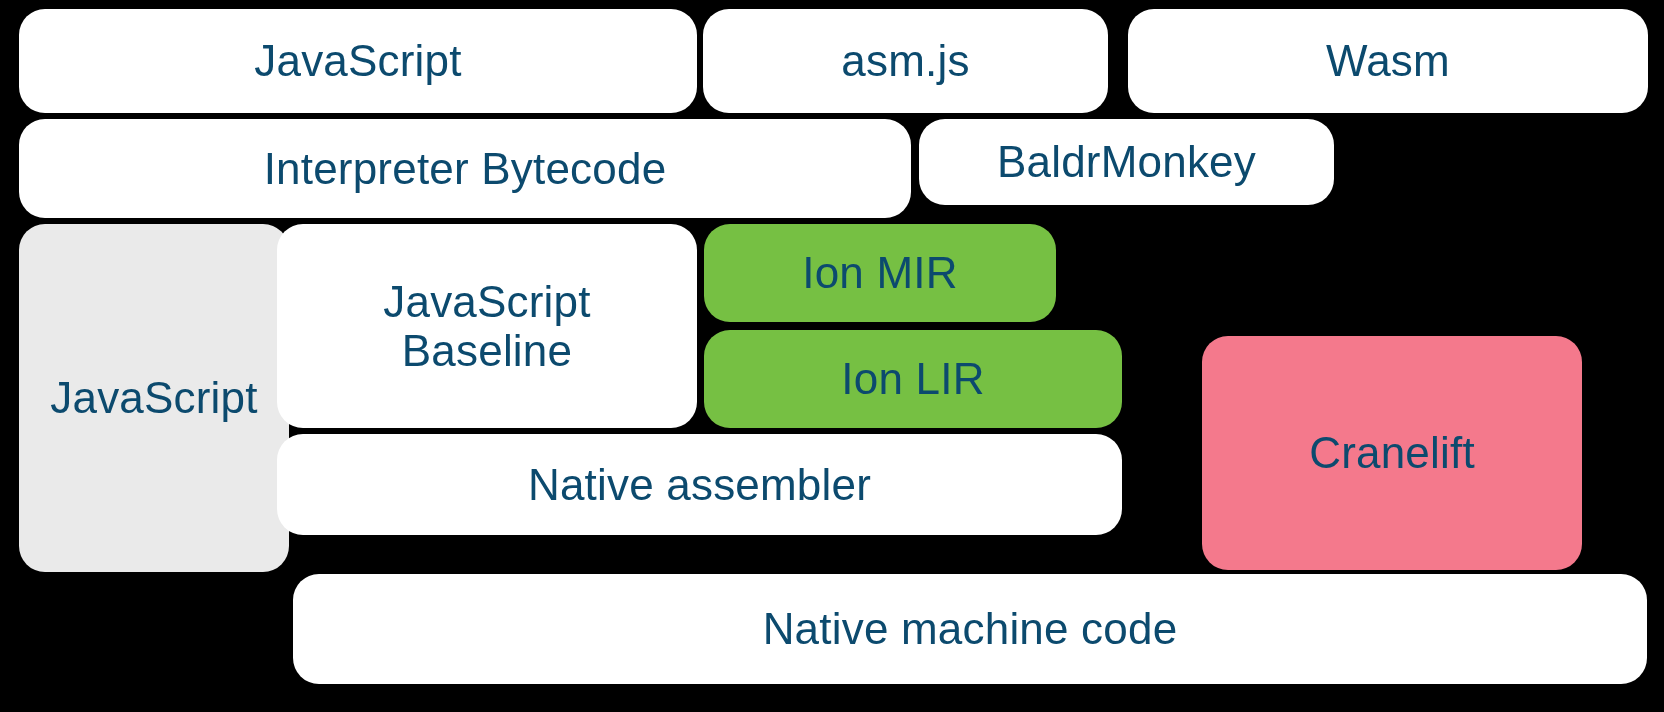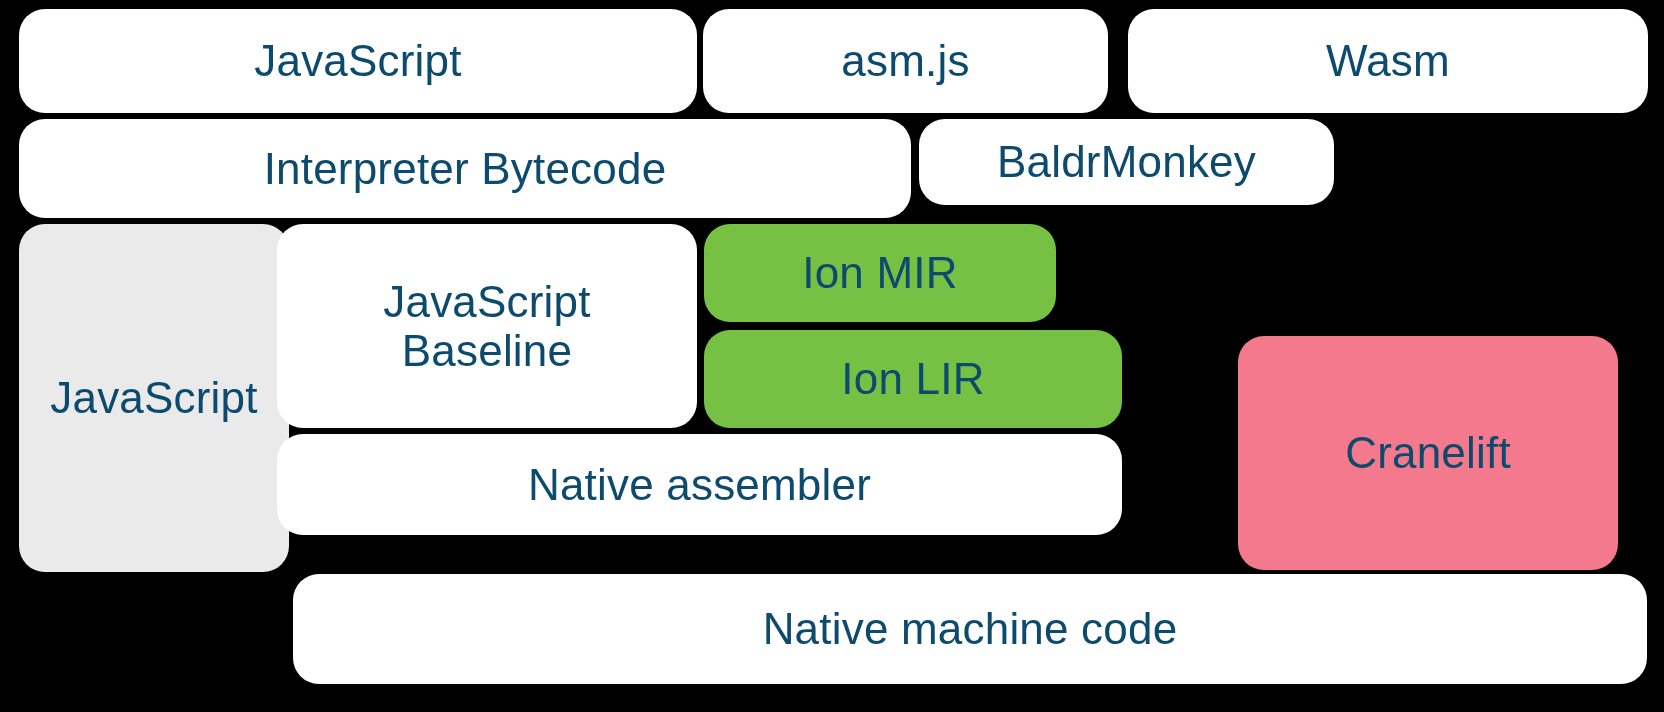--- a/index.html
+++ b/index.html
@@ -45,16 +45,16 @@
     <div class="node fill-white" style="left: 19px; top: 9px; width: 678px; height: 104px;">JavaScript</div>
     <div class="node fill-white" style="left: 703px; top: 9px; width: 405px; height: 104px;">asm.js</div>
     <div class="node fill-white" style="left: 1128px; top: 9px; width: 520px; height: 104px;">Wasm</div>
     <div class="node fill-white" style="left: 19px; top: 119px; width: 892px; height: 99px;">Interpreter Bytecode</div>
     <div class="node fill-white" style="left: 919px; top: 119px; width: 415px; height: 86px;">BaldrMonkey</div>
     <div class="node fill-grey" style="left: 19px; top: 224px; width: 270px; height: 348px;">JavaScript</div>
     <div class="node fill-white" style="left: 277px; top: 224px; width: 420px; height: 204px;">JavaScript
 Baseline</div>
     <div class="node fill-green" style="left: 704px; top: 224px; width: 352px; height: 98px;">Ion MIR</div>
     <div class="node fill-green" style="left: 704px; top: 330px; width: 418px; height: 98px;">Ion LIR</div>
-    <div class="node fill-pink" style="left: 1202px; top: 336px; width: 380px; height: 234px; margin-left: 36px;">Cranelift</div>
+    <div class="node fill-pink" style="left: 1202px; top: 336px; width: 380px; height: 234px;">Cranelift</div>
     <div class="node fill-white" style="left: 277px; top: 434px; width: 845px; height: 101px;">Native assembler</div>
     <div class="node fill-white" style="left: 293px; top: 574px; width: 1354px; height: 110px;">Native machine code</div>
   </div>
 
 </body></html>

